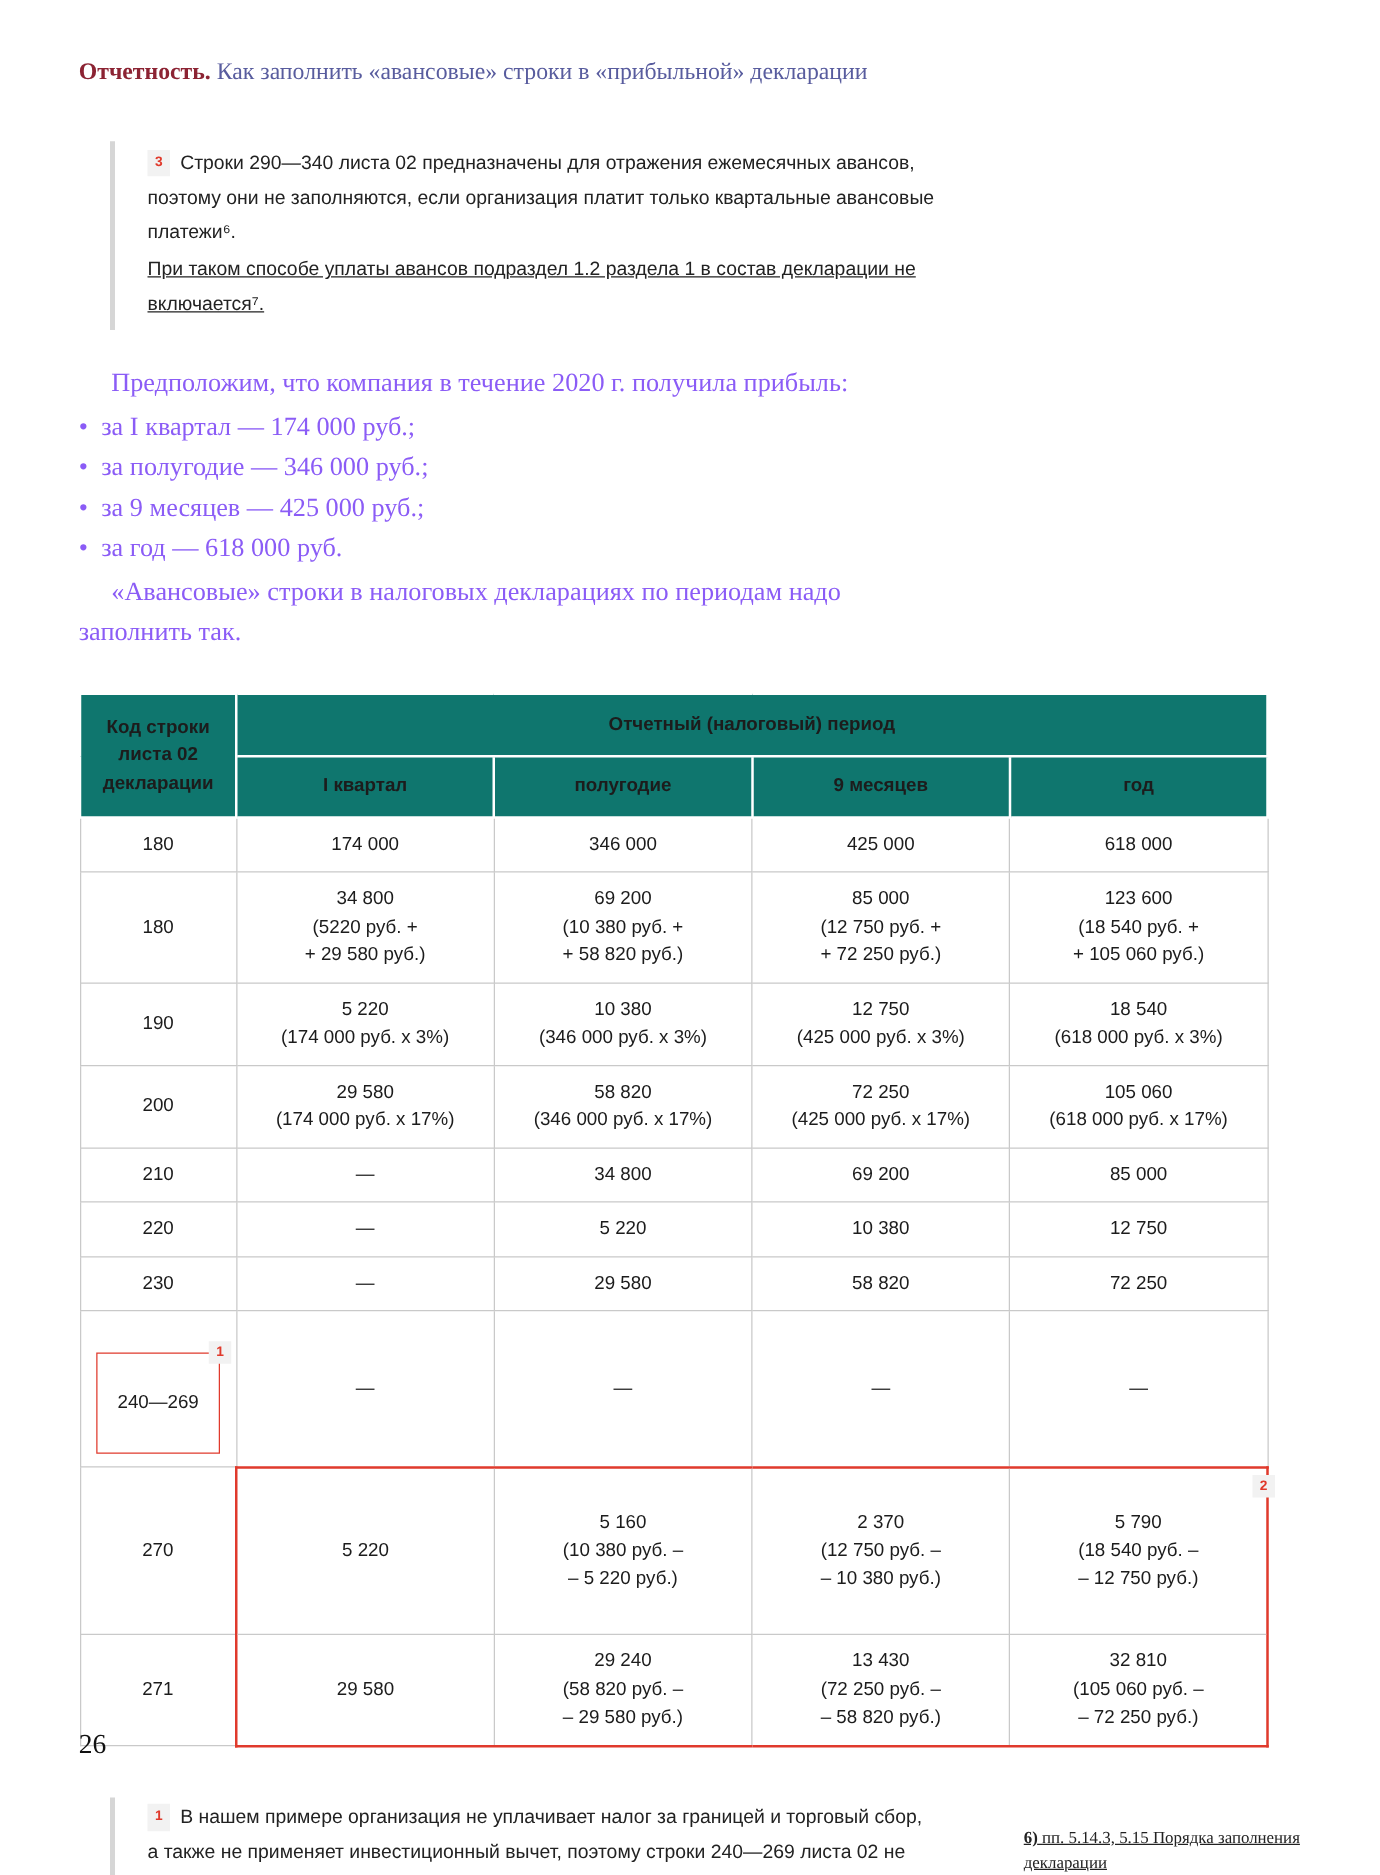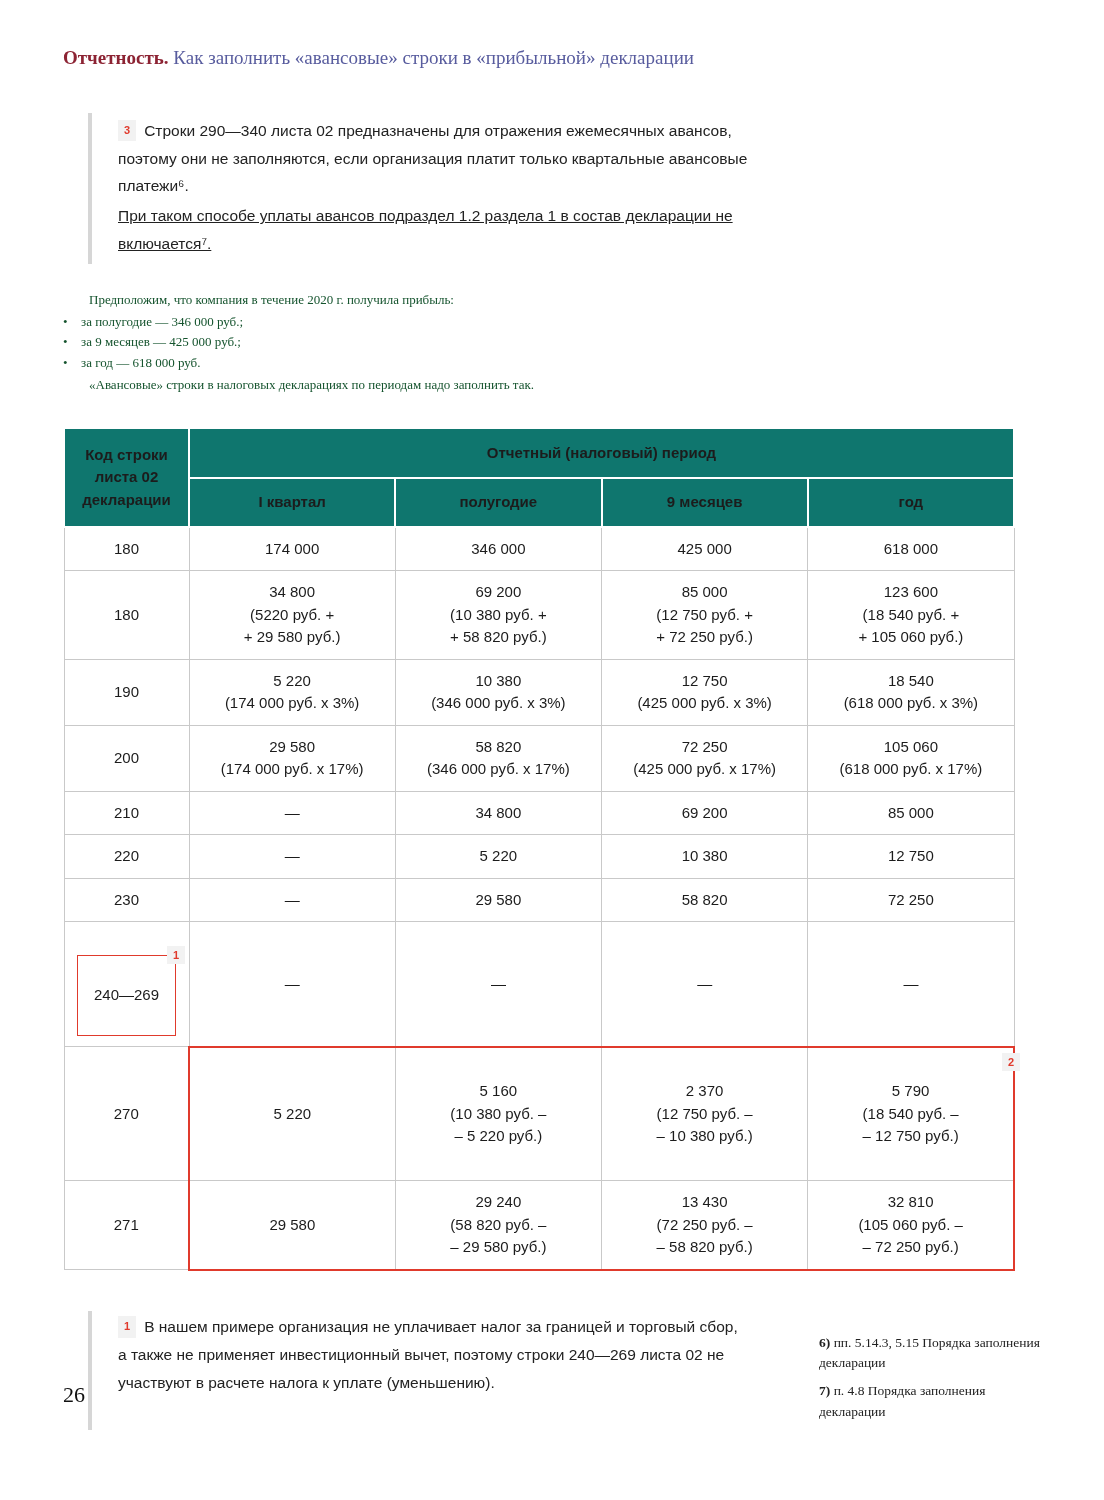--- a/index.html
+++ b/index.html
@@ -40,24 +40,24 @@
     line-height: 1.8;
     color: #222;
   }
   .note p { margin: 0; }
   .note p + p { margin-top: 2px; text-decoration: underline; }
 
   
   .body-text {
     margin-top: 26px;
     font-family: "Liberation Serif", serif;
-    font-size: 13px;
+    font-size: 21px;
     line-height: 1.55;
     width: 695px;
-    color: #14532d;
+    color: #8b5cf6;
   }
   .body-text p { margin: 0; }
   .body-text p.indented { text-indent: 26px; }
   .bullets { list-style: none; margin: 2px 0; padding: 0; }
   .bullets li { margin: 0; }
   .bullet { display: inline-block; width: 18px; }
 
   
   table.data-table {
     margin-top: 32px;
@@ -126,21 +126,21 @@
 
   .footnotes {
     margin-left: auto;
     width: 225px;
     font-family: "Liberation Serif", serif;
     font-size: 13.5px;
     line-height: 1.5;
     color: #222;
     padding-top: 22px;
   }
-  .footnotes p { margin: 0 0 8px 0; }
+  .footnotes p { margin: 0 0 8px 0; text-decoration: underline; }
   .footnotes b { font-weight: bold; }
 
   
   .page-number {
     position: absolute;
     left: 63px; top: 1382px;
     font-family: "Liberation Serif", serif;
     font-size: 22px;
     color: #111;
   }
@@ -156,20 +156,21 @@
   </header>
 
   <aside class="note">
     <p><span class="marker">3</span><span>Строки 290—340 листа 02 предназначены для отражения ежемесячных авансов, поэтому они не заполняются, если организация платит только квартальные авансовые платежи⁶.</span></p>
     <p>При таком способе уплаты авансов подраздел 1.2 раздела 1 в состав декларации не включается⁷.</p>
   </aside>
 
   <section class="body-text">
     <p class="indented">Предположим, что компания в течение 2020 г. получила прибыль:</p>
     <ul class="bullets">
+      <li><span class="bullet">•</span><span>за I квартал — 174 000 руб.;</span></li>
       <li><span class="bullet">•</span><span>за полугодие — 346 000 руб.;</span></li>
       <li><span class="bullet">•</span><span>за 9 месяцев — 425 000 руб.;</span></li>
       <li><span class="bullet">•</span><span>за год — 618 000 руб.</span></li>
     </ul>
     <p class="indented">«Авансовые» строки в налоговых декларациях по периодам надо заполнить так.</p>
   </section>
 
   <table class="data-table">
     <colgroup>
       <col class="code-col">

